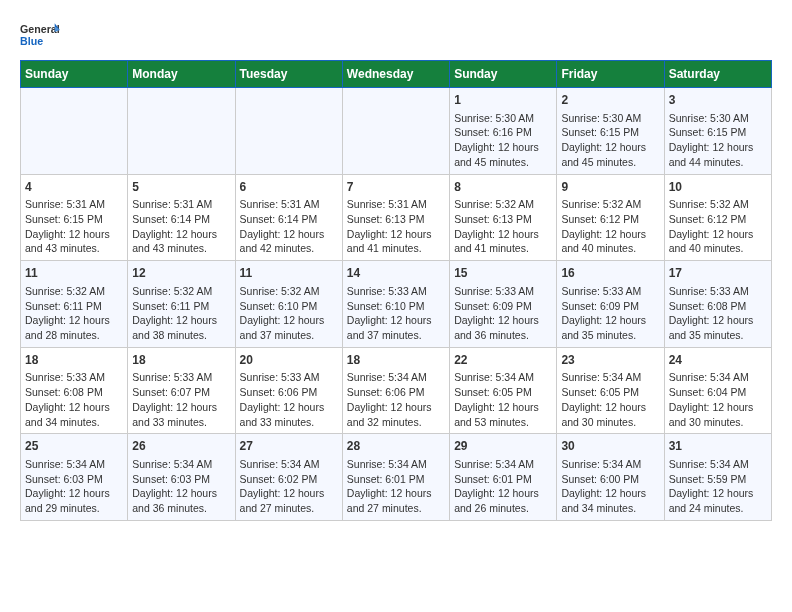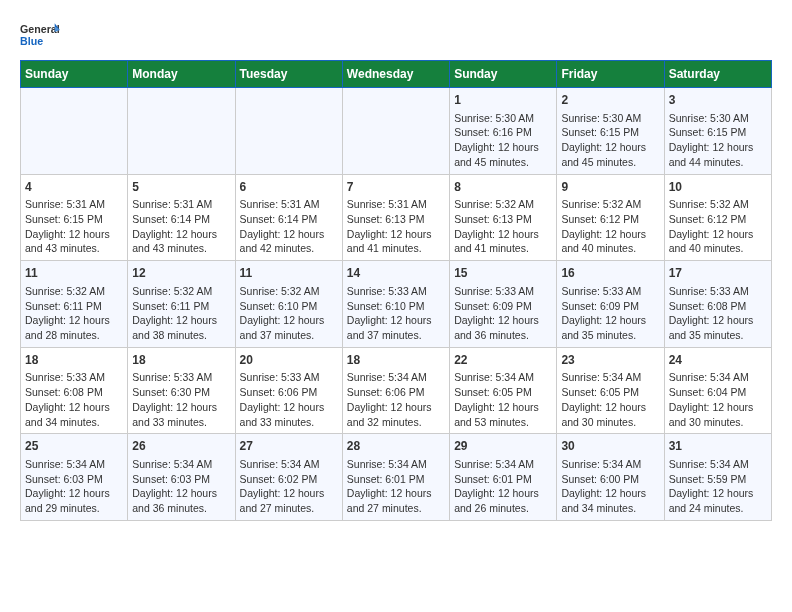--- a/index.html
+++ b/index.html
@@ -242,21 +242,21 @@
         <td>
           <span class="day-num">18</span>
           <div>Sunrise: 5:33 AM</div>
           <div>Sunset: 6:08 PM</div>
           <div>Daylight: 12 hours</div>
           <div>and 34 minutes.</div>
         </td>
         <td>
           <span class="day-num">18</span>
           <div>Sunrise: 5:33 AM</div>
-          <div>Sunset: 6:30 PM</div>
+          <div>Sunset: 6:07 PM</div>
           <div>Daylight: 12 hours</div>
           <div>and 33 minutes.</div>
         </td>
         <td>
           <span class="day-num">20</span>
           <div>Sunrise: 5:33 AM</div>
           <div>Sunset: 6:06 PM</div>
           <div>Daylight: 12 hours</div>
           <div>and 33 minutes.</div>
         </td>

